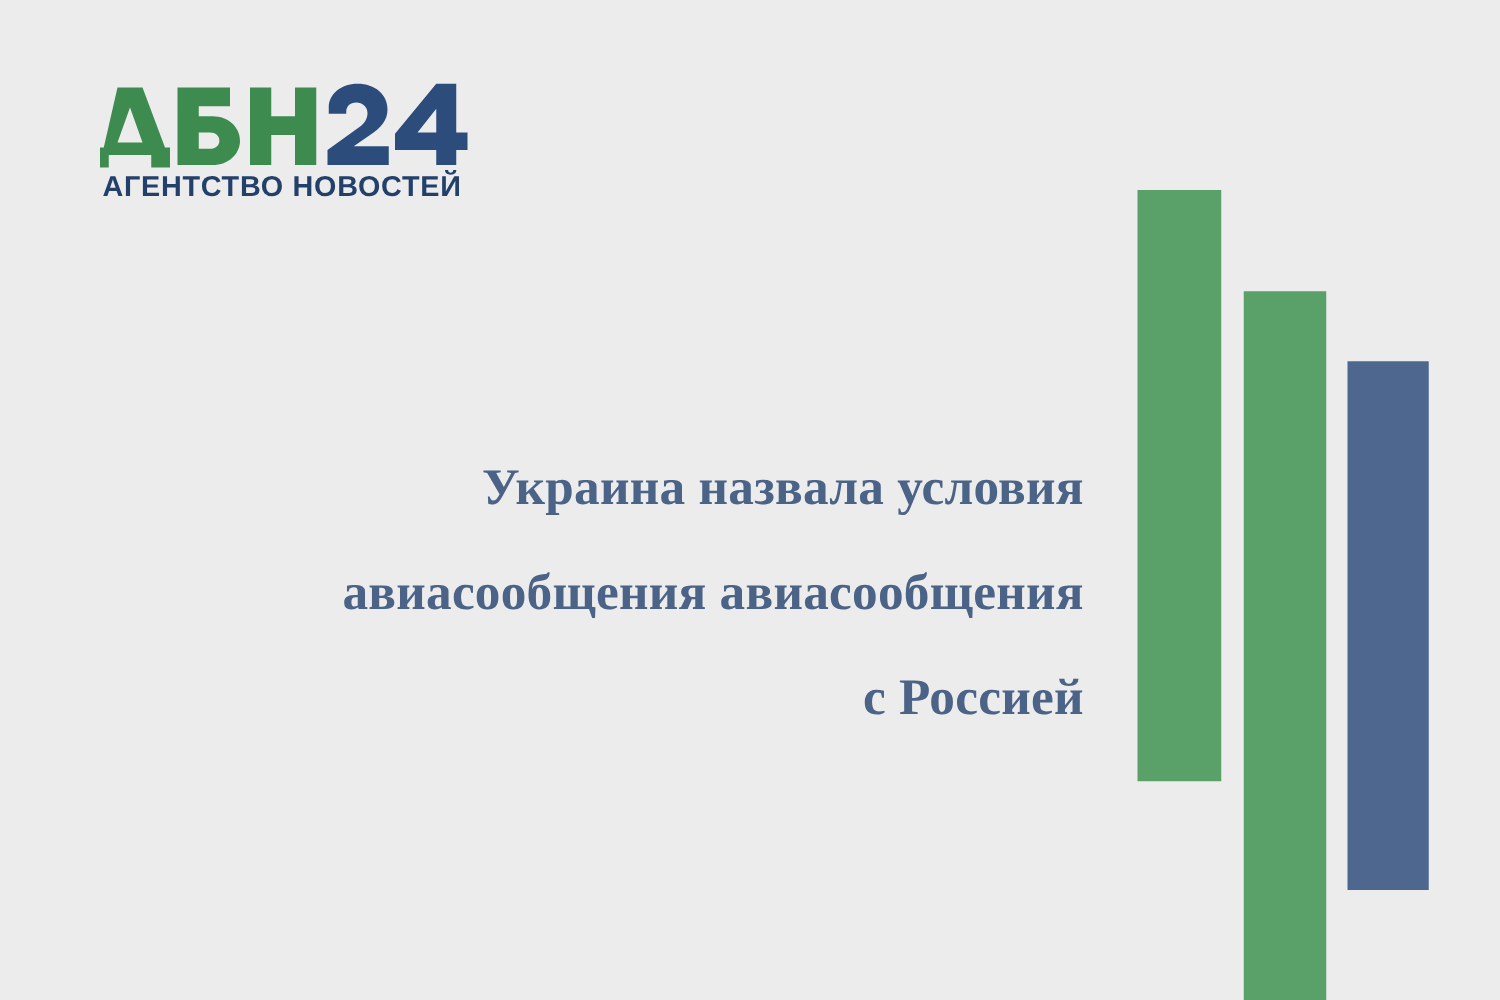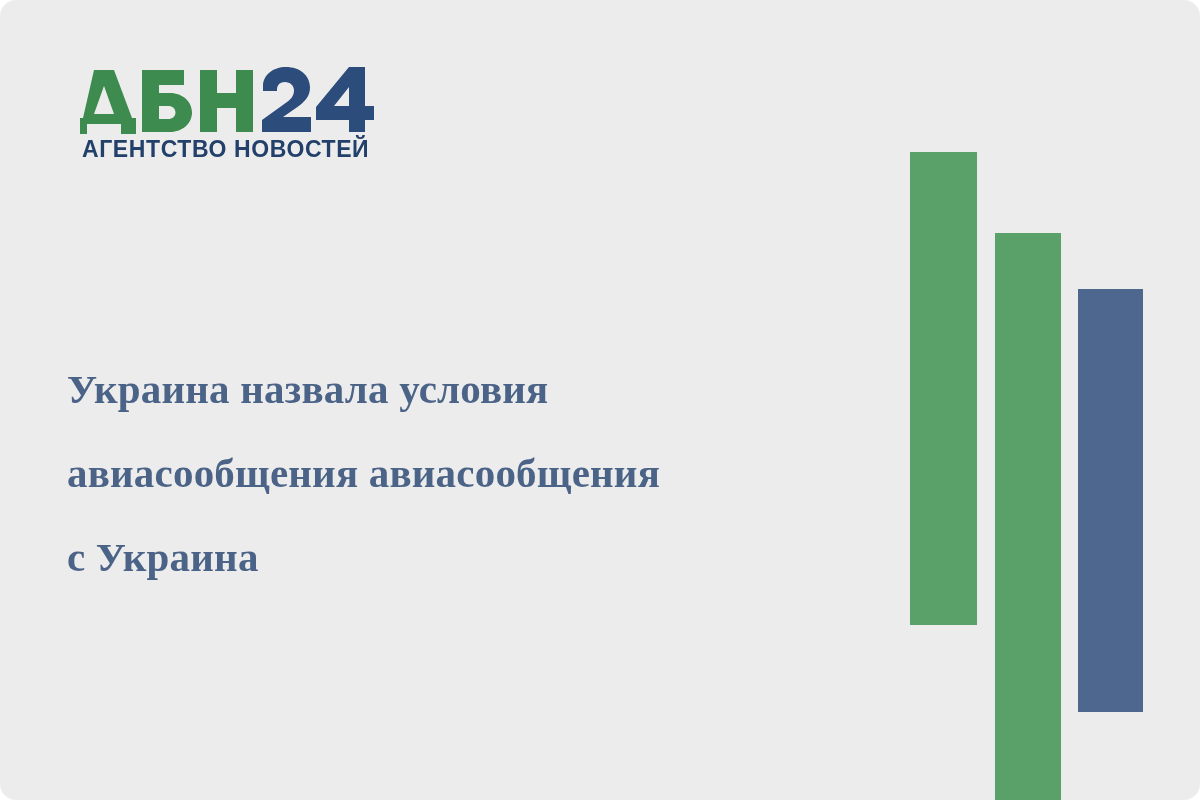--- a/index.html
+++ b/index.html
@@ -36,34 +36,34 @@
     left: 67px;
     top: 347px;
     width: 800px;
     font-family: "Liberation Serif", "DejaVu Serif", serif;
     font-size: 41px;
     font-weight: 700;
     line-height: 84px;
     letter-spacing: 0.2px;
     color: #4b6387;
   }
-  #headline .hl-line { display: block; white-space: nowrap; }
+  #headline .hl-line { display: block; white-space: nowrap; text-align: right; }
 
   
   .bar {
     position: absolute;
   }
   #bar-1 { left: 910px; top: 152px;  width: 67px; height: 473px; }
   #bar-2 { left: 995px; top: 233px;  width: 66px; height: 567px; }
   #bar-3 { left: 1078px; top: 289px; width: 65px; height: 423px; }
 </style>
 </head>
 <body>
 
-<div id="canvas" style="background: rgb(236, 236, 236); border-radius: 16px;">
+<div id="canvas" style="background: rgb(236, 236, 236);">
 
   <div id="logo">
 
     <svg width="300" height="100" viewBox="0 0 300 100" xmlns="http://www.w3.org/2000/svg" aria-hidden="true">
 
       <g fill="#3d8b4e">
         <path d="M14 8 L34 8 L52 56 L56 56 L56 72 L41 72 L41 62 L7 62 L7 72 L0 72 L0 56 L3 56 Z
                  M24 24 L14 52 L34 52 Z"></path>
       </g>
       <g fill="#3d8b4e">
@@ -89,20 +89,20 @@
                  M269 25 L254 44 L269 44 Z"></path>
       </g>
 
       <text x="2" y="95" font-family="Liberation Sans, sans-serif" font-size="23" font-weight="700" letter-spacing="0.6" fill="#23406b">АГЕНТСТВО НОВОСТЕЙ</text>
     </svg>
   </div>
 
   <div id="headline" style="color: rgb(75, 99, 135);">
     <span class="hl-line">Украина назвала условия</span>
     <span class="hl-line">авиасообщения авиасообщения</span>
-    <span class="hl-line">с Украина</span>
+    <span class="hl-line">с Россией</span>
   </div>
 
   <div class="bar" id="bar-1" style="left: 910px; top: 152px; width: 67px; height: 473px; background: rgb(89, 160, 105);"></div>
   <div class="bar" id="bar-2" style="left: 995px; top: 233px; width: 66px; height: 567px; background: rgb(89, 160, 105);"></div>
   <div class="bar" id="bar-3" style="left: 1078px; top: 289px; width: 65px; height: 423px; background: rgb(78, 103, 143);"></div>
 
 </div>
 
 </body></html>

